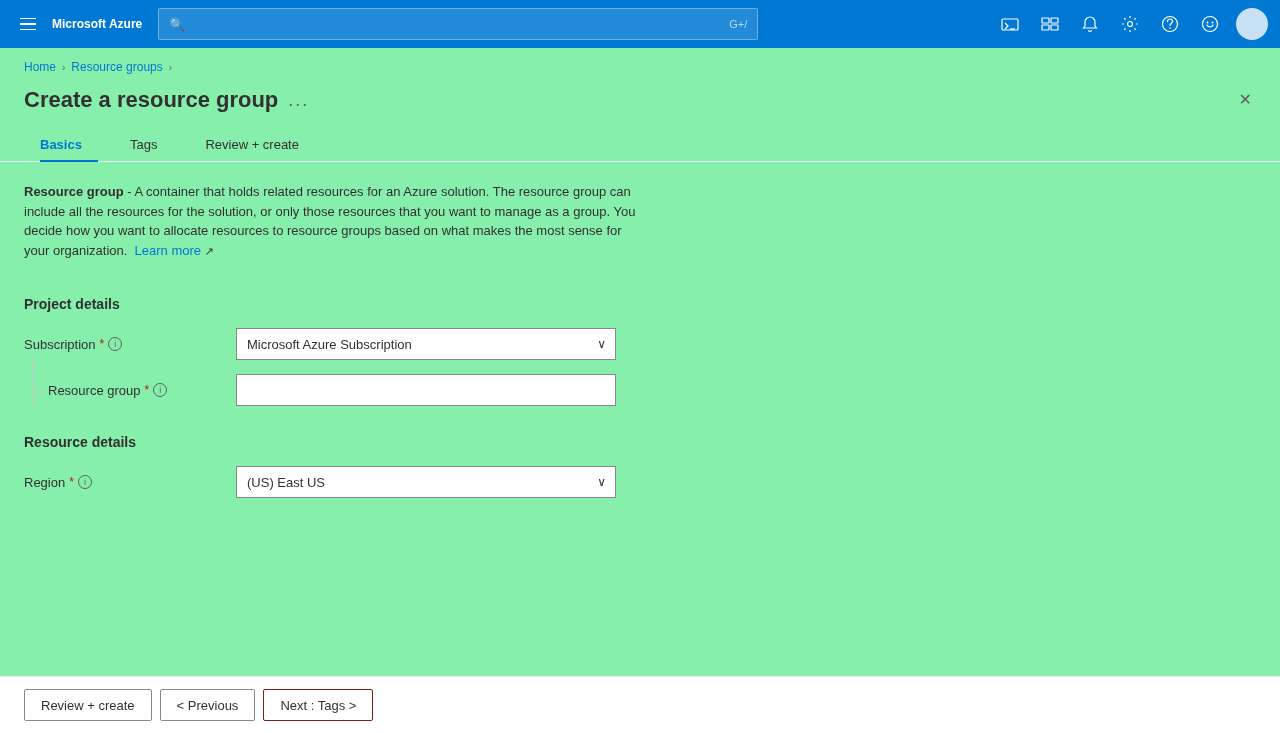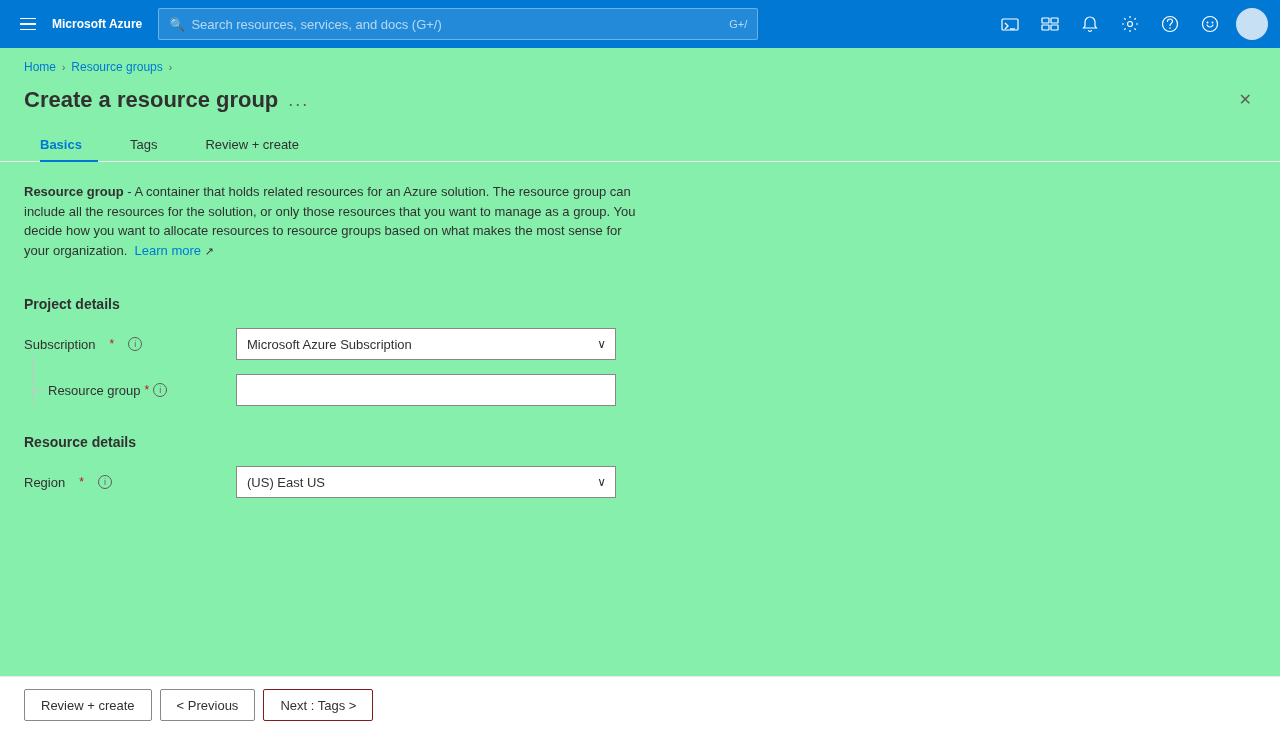--- a/index.html
+++ b/index.html
@@ -154,21 +154,21 @@
 
     .form-row {
       display: flex;
       align-items: center;
       margin-bottom: 14px;
       gap: 12px;
     }
     .form-label-group {
       display: flex;
       align-items: center;
-      gap: 14px;
+      gap: 4px;
       min-width: 200px;
     }
     .form-label {
       font-size: 13px;
       color: #323130;
     }
     .required-star { color: #c50f1f; font-size: 12px; }
     .info-icon {
       width: 14px; height: 14px;
       border: 1px solid #605e5c;
@@ -247,21 +247,20 @@
 
 <nav class="topnav">
   <div class="topnav-hamburger">
     <span></span>
       <span></span>
       <span></span>
   </div>
   <div class="topnav-brand">Microsoft Azure</div>
   <div class="topnav-search">
     <span style="font-size:13px;">🔍</span>
-    <input type="text" placeholder="Search resources, services, and docs (G+/)" style="">
     <span style="font-size:11px;color:#ffffffaa;margin-left:auto;">G+/</span>
   </div>
   <div class="topnav-icons">
     <div class="topnav-icon-btn" title="Cloud Shell">
       <svg width="18" height="18" viewBox="0 0 18 18" fill="white">
           <rect x="1" y="4" width="16" height="11" rx="1" stroke="white" stroke-width="1.2" fill="none"></rect>
           <polyline points="4,8 7,11 4,14" stroke="white" stroke-width="1.3" fill="none"></polyline>
           <line x1="9" y1="14" x2="14" y2="14" stroke="white" stroke-width="1.3"></line>
         </svg>
     </div>

